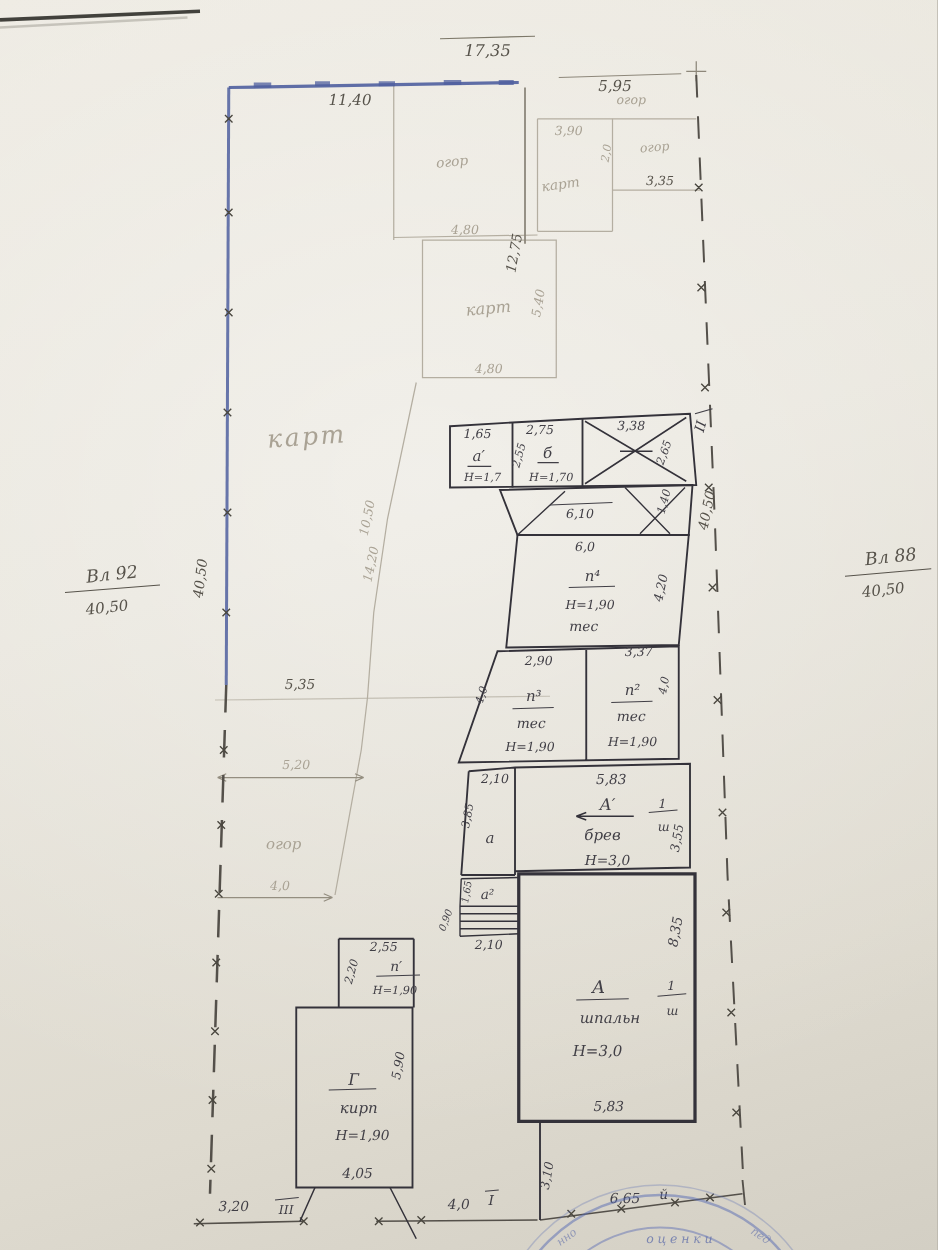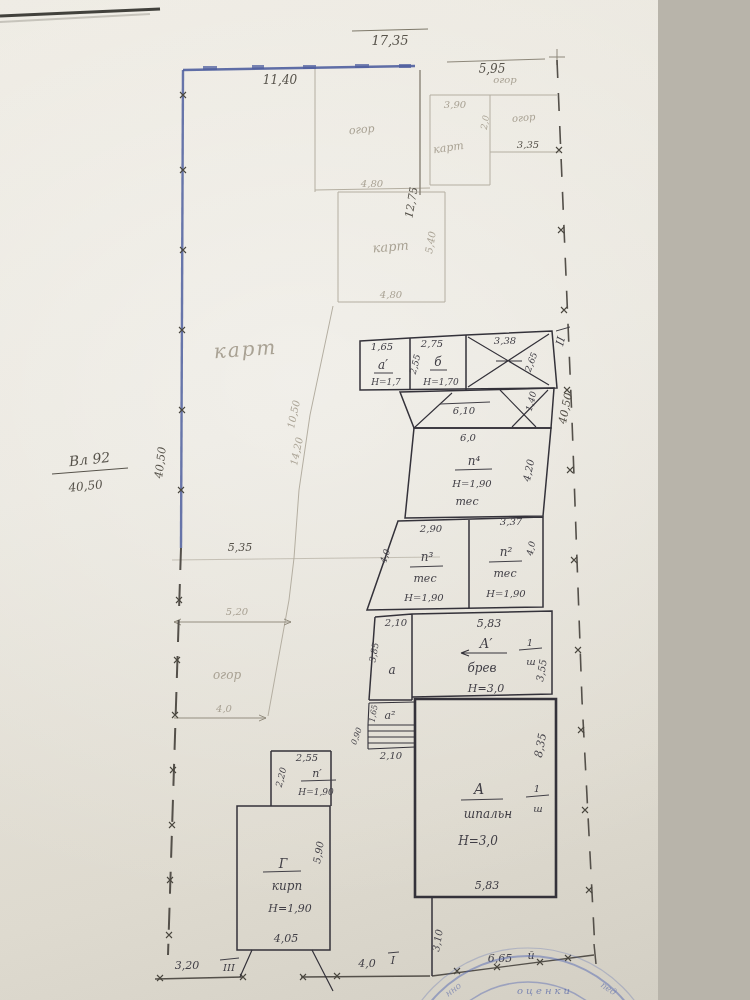--- a/index.html
+++ b/index.html
@@ -1,16 +1,16 @@
 <!DOCTYPE html>
 <html><head>
 <meta charset="utf-8">
 <style>
   html,body{margin:0;padding:0;background:#b8b4aa;}
-  .page{position:relative;width:658px;height:1000px;overflow:hidden;
+  .page{position:relative;width:750px;height:1000px;overflow:hidden;
     background:
       radial-gradient(1100px 850px at 45% 38%, rgba(255,255,255,.38), rgba(255,255,255,0) 62%),
       linear-gradient(163deg,#eeebe3 0%,#e8e5dc 42%,#dedacf 78%,#d3cfc4 100%);
     font-family:"DejaVu Serif", serif;}
   svg{position:absolute;left:0;top:0;}
   text{font-family:"DejaVu Serif", serif;font-style:italic;}
   .ink{fill:#413f46}
   .pen{fill:#57534b}
   .faint{fill:#a9a294}
   .blue{fill:#5767a8}

